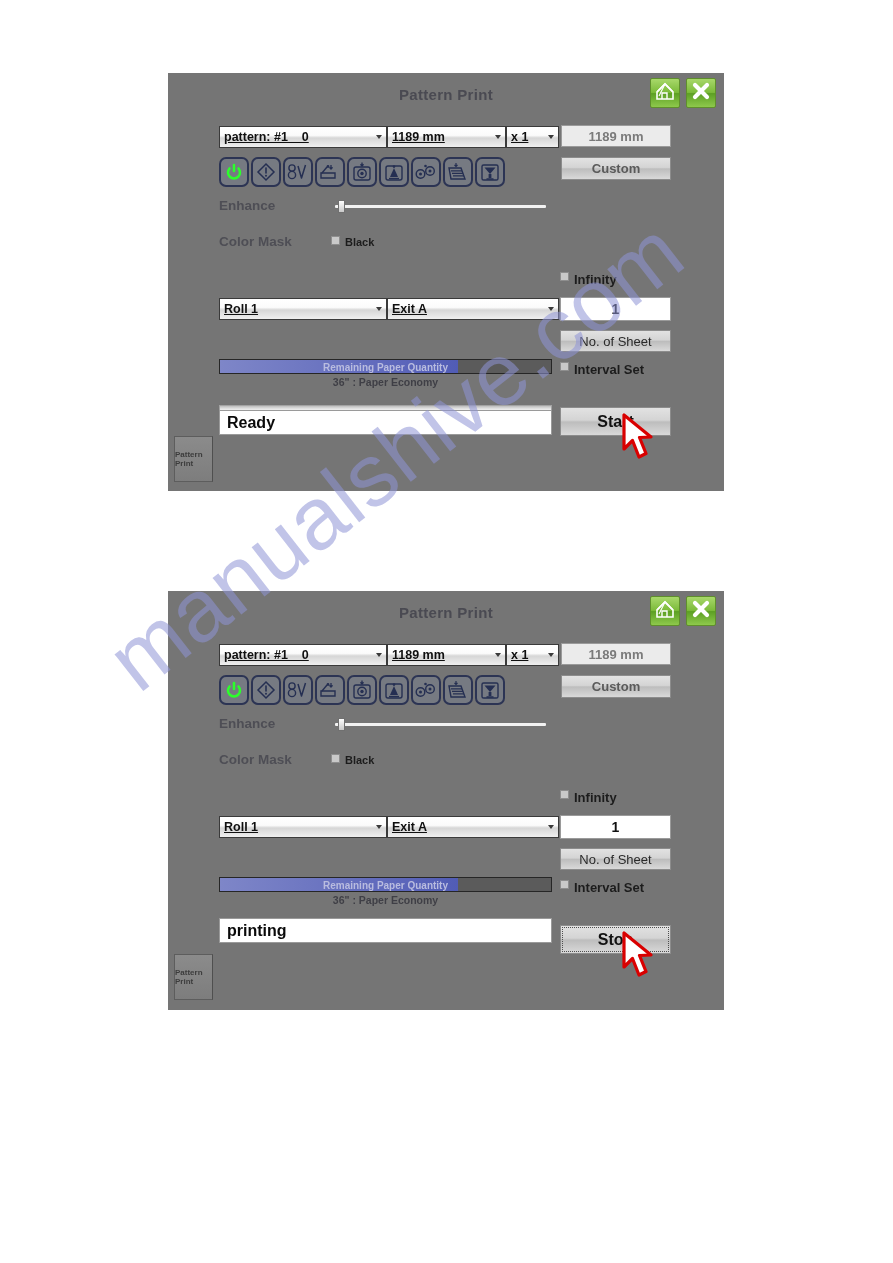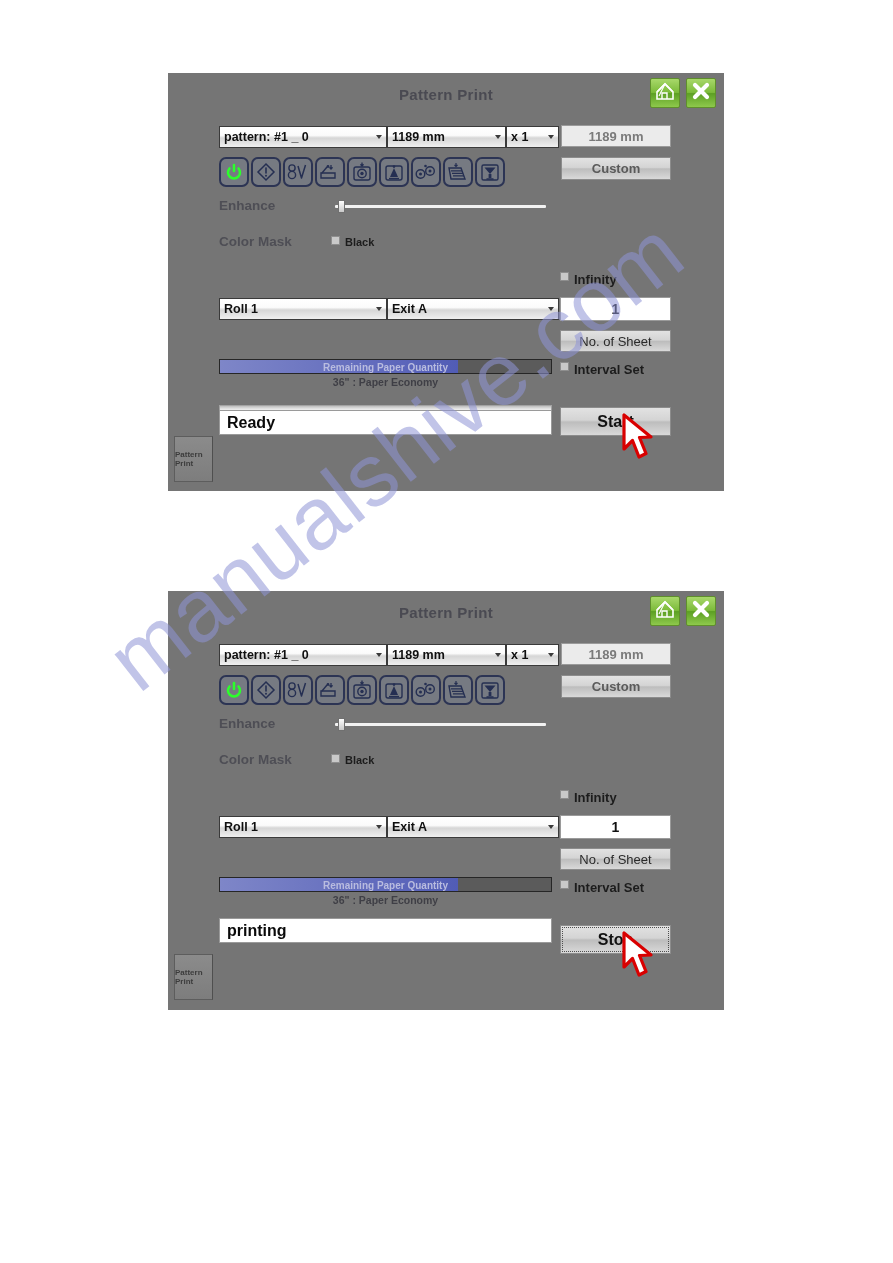--- a/index.html
+++ b/index.html
@@ -95,20 +95,21 @@
     border: 1px solid #3a3a3a;
     box-sizing: border-box;
     display: flex;
     align-items: center;
     font-size: 12.5px;
     font-weight: bold;
     color: #101010;
     padding-left: 4px;
     overflow: hidden;
     white-space: nowrap;
+    text-decoration: underline;
   }
   .combo .caret {
     position: absolute;
     right: 4px;
     top: 50%;
     margin-top: -2px;
     width: 0; height: 0;
     border-left: 3px solid transparent;
     border-right: 3px solid transparent;
     border-top: 4px solid #3a3a3a;

